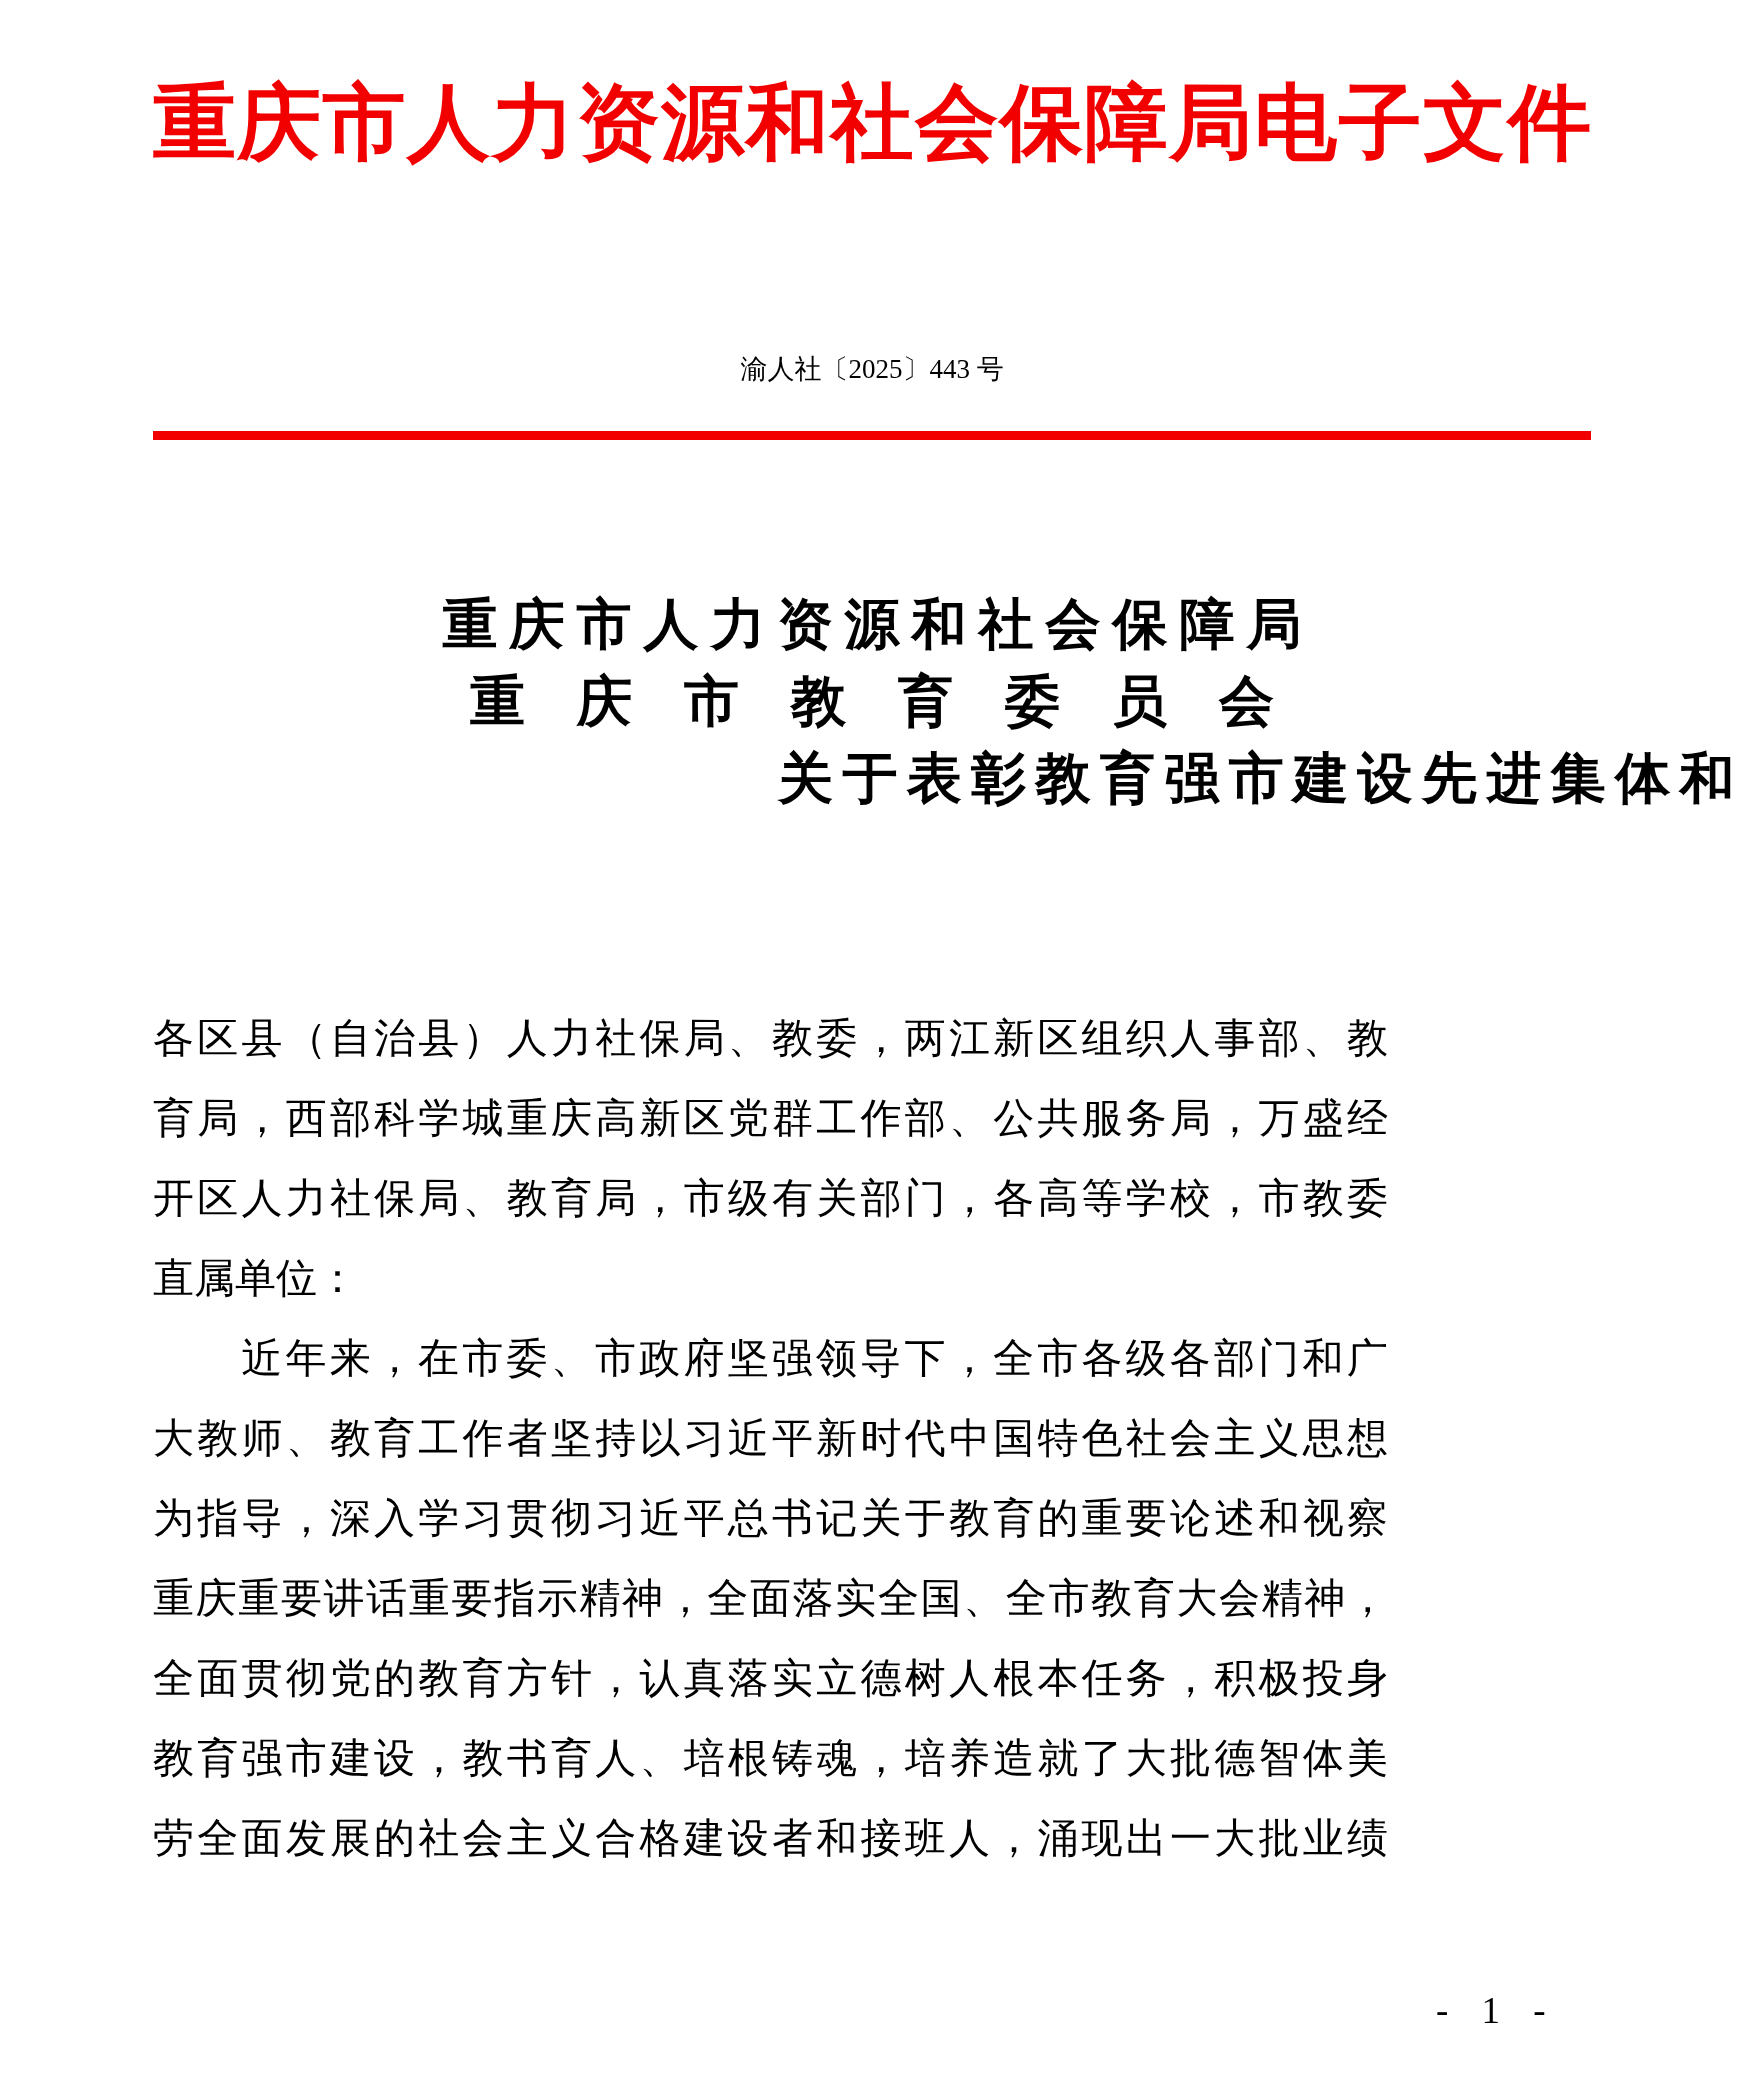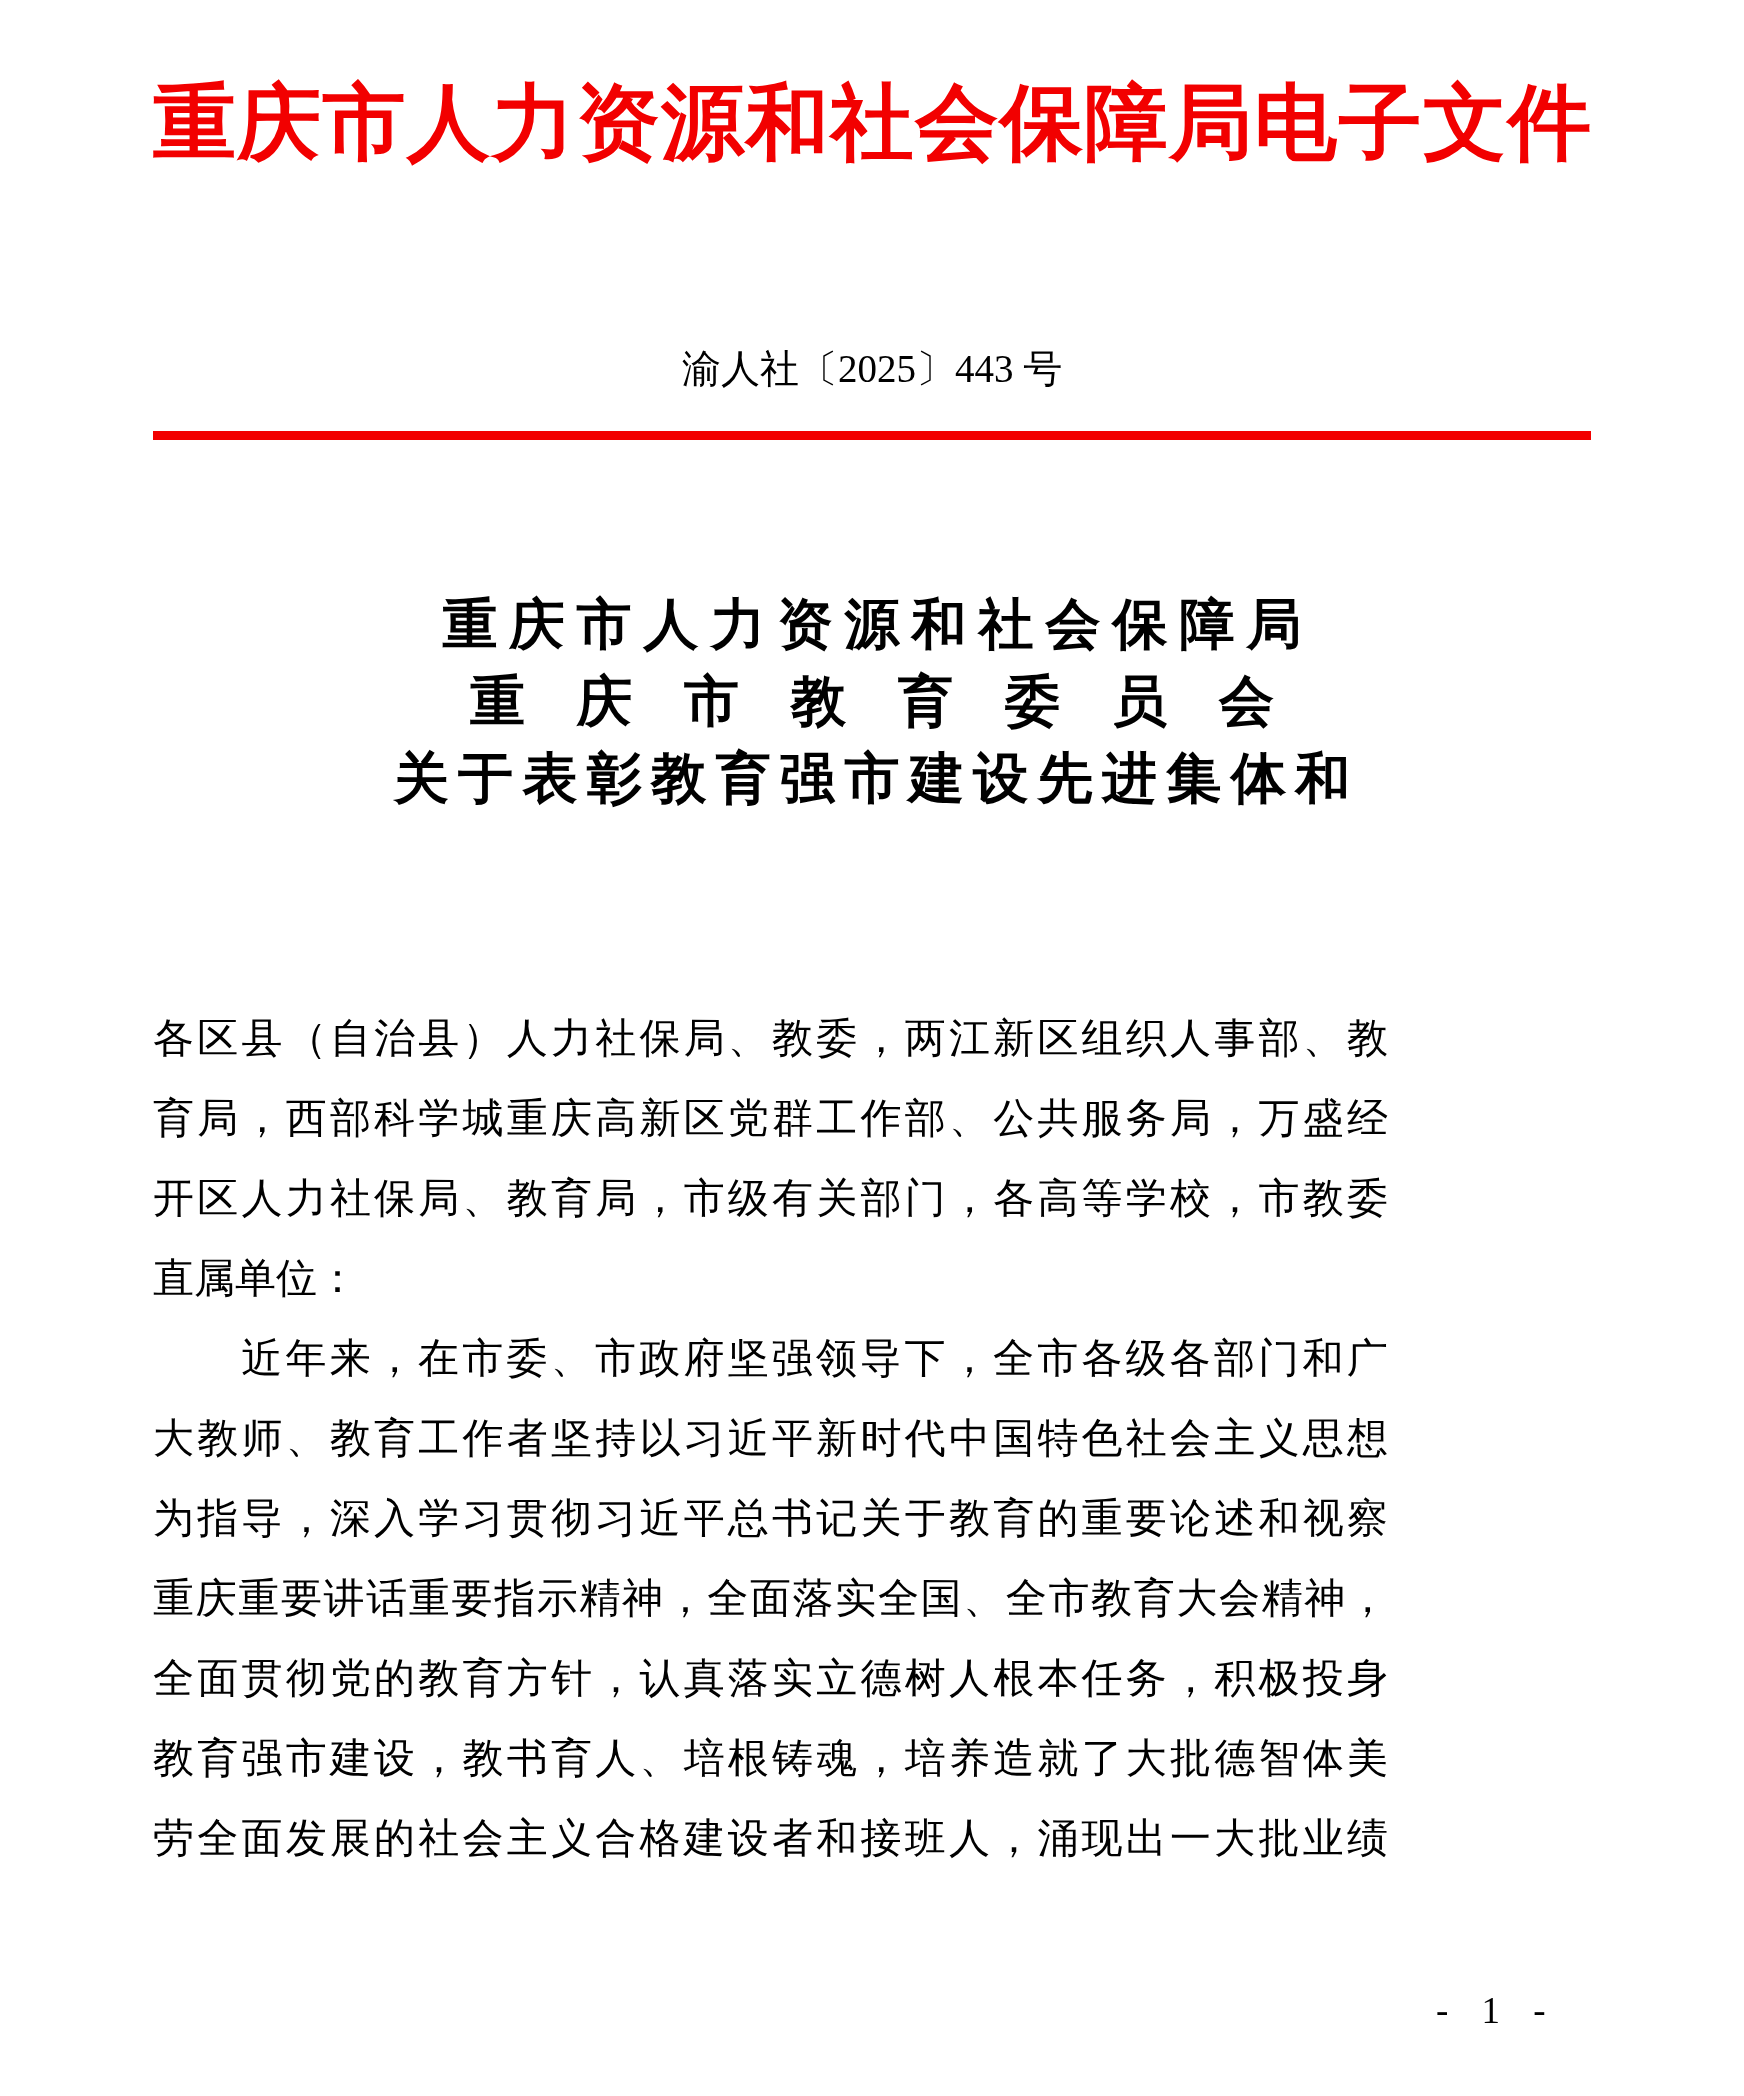--- a/index.html
+++ b/index.html
@@ -14,35 +14,35 @@
   
   .banner{
     position:absolute;top:66px;left:153px;width:1438px;
     font-size:83px;font-weight:bold;line-height:115px;
     color:var(--accent,#f20000);
     white-space:nowrap;
   }
   
   .docnum{
     position:absolute;top:339px;left:153px;width:1438px;
-    text-align:center;font-size:39px;line-height:60px;color:#000;
+    text-align:center;font-size:27px;line-height:60px;color:#000;
   }
   
   .rule{
     position:absolute;top:431px;left:153px;width:1438px;height:9.4px;
     background:var(--accent,#f20000);
   }
   
   .title{
     position:absolute;top:586px;left:0;width:1744px;
     text-align:center;font-weight:bold;font-size:55px;line-height:77px;color:#000;
   }
   .title-line{height:77px;}
   .ls-wide{letter-spacing:12px;padding-left:12px;}
-  .ls-mid{letter-spacing:9.4px;padding-left:9.4px;}
+  .ls-mid{letter-spacing:9.4px;padding-left:9.4px;text-align:right;}
   .title-l2{width:804px;margin:0 auto;}
   
   .bodytext{
     position:absolute;top:998px;left:153px;width:1235px;
     font-size:41px;color:#000;
   }
   .body-line{height:80px;line-height:80px;white-space:nowrap;}
   .char-justify{display:flex;justify-content:space-between;align-items:baseline;}
   .char-justify span{display:block;}
   span.indent{flex:0 0 85px;}

